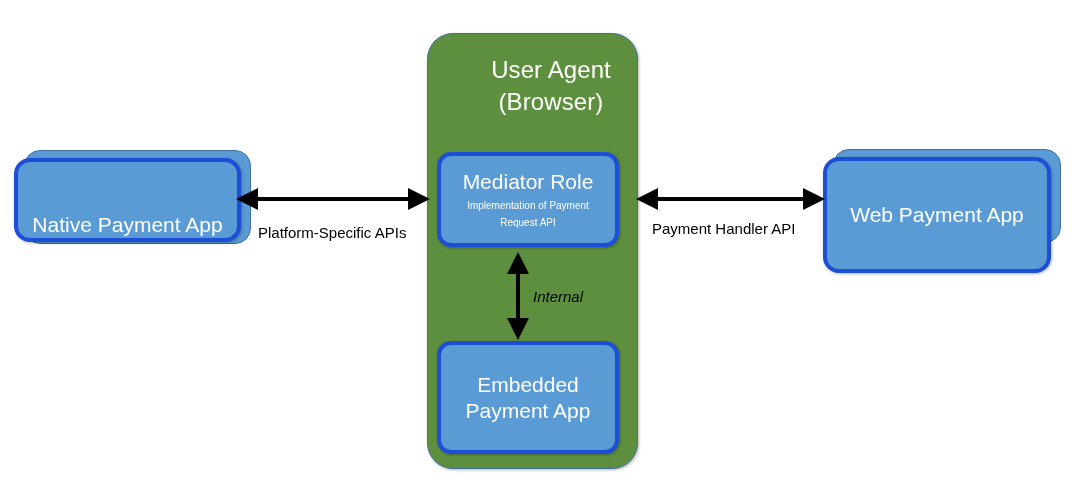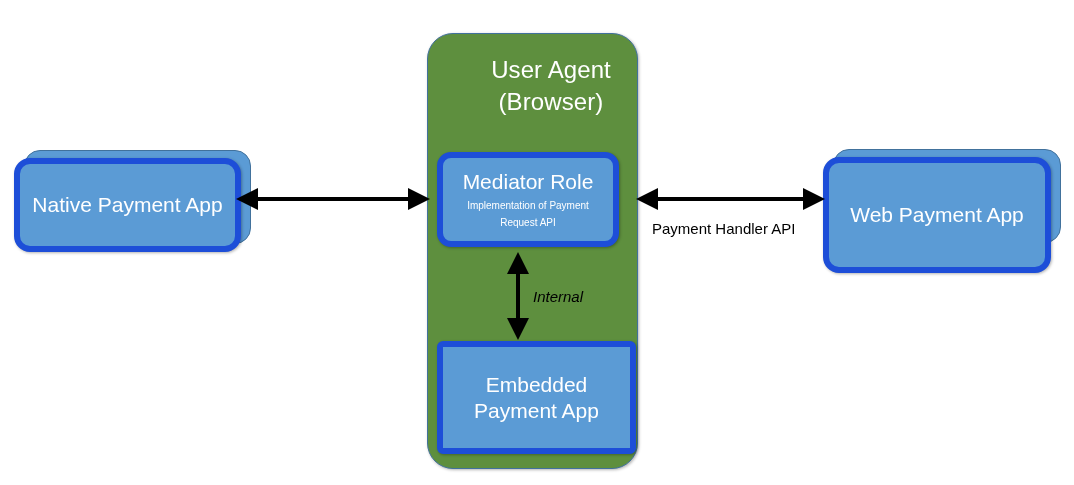--- a/index.html
+++ b/index.html
@@ -25,21 +25,21 @@
     display: flex;
     flex-direction: column;
     align-items: center;
     justify-content: center;
     text-align: center;
     color: #ffffff;
     border-radius: 16px;
   }
   .blue {
     background: #5B9BD5;
-    border: 6px solid #1d4ed8;
+    border: 4px solid #1d4ed8;
     box-shadow: 1px 1px 3px rgba(0,0,0,0.30);
   }
   .green {
     background: #5E8F3E;
     border: 1px solid #41719C;
     box-shadow: 1px 1px 3px rgba(0,0,0,0.30);
     padding-left: 37px;
   }
 
   
@@ -66,22 +66,23 @@
     line-height: 32px;
     font-weight: 400;
     letter-spacing: .1px;
     white-space: pre-line;
   }
 
   #native-payment-app {
     left: 14px;
     top: 158px;
     width: 227px;
-    height: 94px;
+    height: 84px;
     font-size: 21px;
+    justify-content: flex-end;
   }
   #native-payment-app-back {
     left: 24px;
     top: 150px;
     width: 227px;
     height: 94px;
   }
 
   #web-payment-app {
     left: 823px;
@@ -100,23 +101,23 @@
   #mediator-role {
     left: 437px;
     top: 152px;
     width: 182px;
     height: 95px;
     border-radius: 14px;
   }
   #embedded-payment-app {
     left: 437px;
     top: 341px;
-    width: 199px;
+    width: 182px;
     height: 113px;
-    border-radius: 6px;
+    border-radius: 14px;
   }
 
   .card-title {
     font-size: 21px;
     line-height: 26px;
     white-space: pre-line;
   }
   .card-sub {
     font-size: 10px;
     line-height: 17px;
@@ -172,20 +173,21 @@
   <div class="stack-back" id="web-payment-app-back"></div>
   <div class="box blue" id="web-payment-app">
     <span class="card-title">Web Payment App</span>
   </div>
 
   <svg class="arrow-svg" id="arrow-left-svg" width="194" height="32">
     <line x1="16" y1="15" x2="178" y2="15" stroke="#000000" stroke-width="4"></line>
     <polygon points="0,15 22,4 22,26" fill="#000000"></polygon>
     <polygon points="194,15 172,4 172,26" fill="#000000"></polygon>
   </svg>
+  <span class="arrow-label" id="label-platform-apis">Platform-Specific APIs</span>
 
   <svg class="arrow-svg" id="arrow-right-svg" width="189" height="32">
     <line x1="16" y1="15" x2="173" y2="15" stroke="#000000" stroke-width="4"></line>
     <polygon points="0,15 22,4 22,26" fill="#000000"></polygon>
     <polygon points="189,15 167,4 167,26" fill="#000000"></polygon>
   </svg>
   <span class="arrow-label" id="label-payment-handler-api">Payment Handler API</span>
 
   <svg class="arrow-svg" id="arrow-internal-svg" width="32" height="88">
     <line x1="15" y1="14" x2="15" y2="74" stroke="#000000" stroke-width="4"></line>

